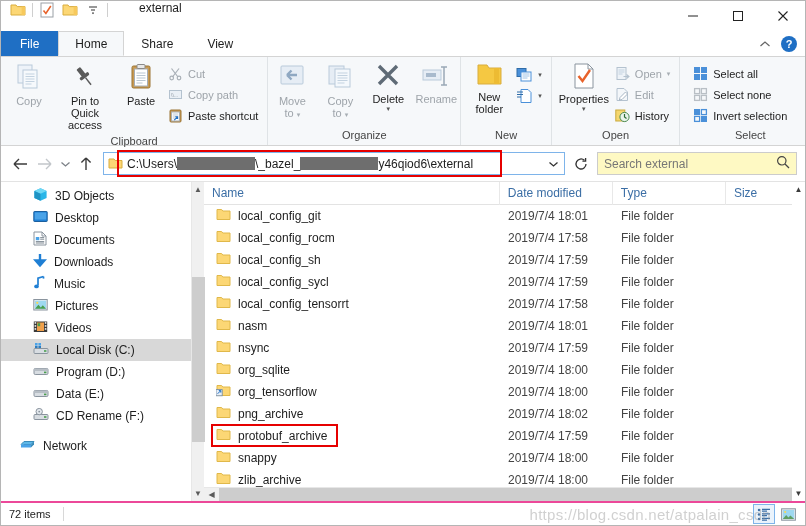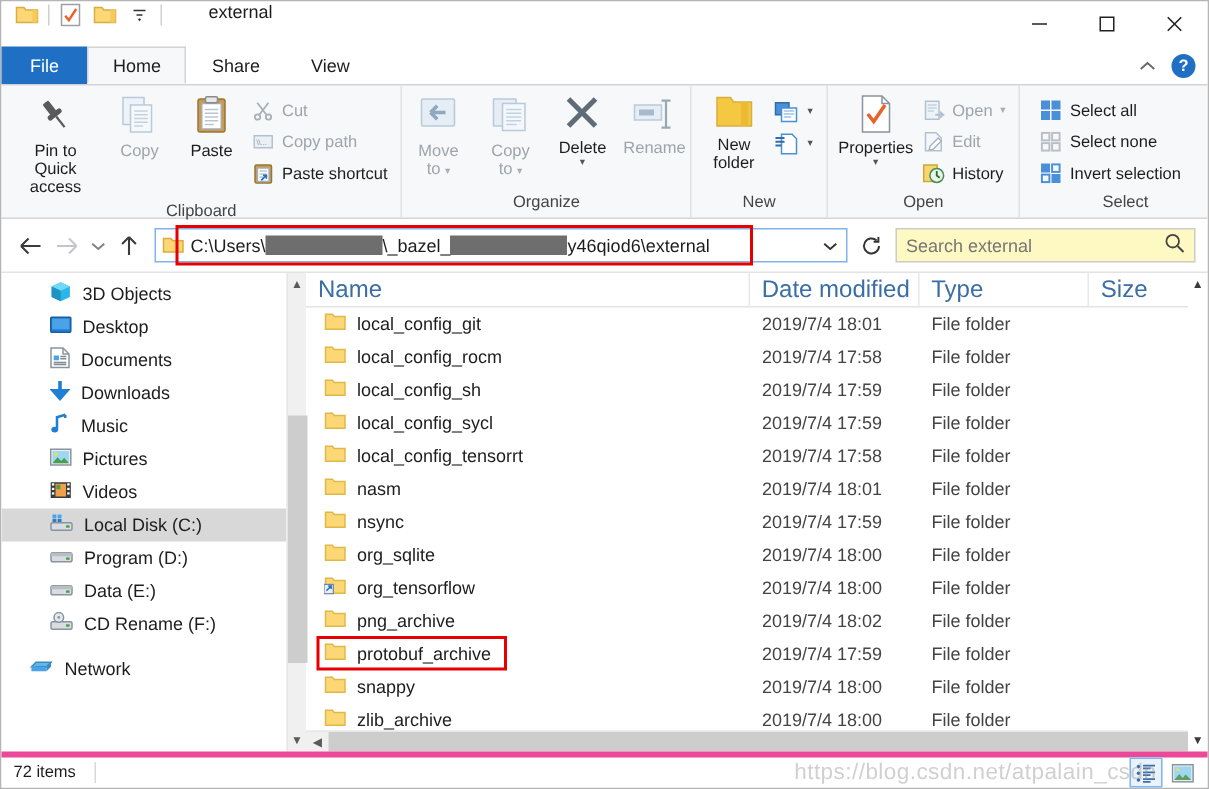--- a/index.html
+++ b/index.html
@@ -148,41 +148,41 @@
   .vscroll .arw {
     height:15px; width:13px; display:flex; align-items:center; justify-content:center;
     color:#5a5a5a; font-size:8px;
   }
   .vthumb { position:absolute; left:0; width:13px; background:#cdcdcd; }
 
   
   .filepane { flex:1; display:flex; flex-direction:column; min-width:0; background:#fff; }
   .colhdr {
     height:23px; flex:0 0 23px; display:flex; align-items:center;
-    border-bottom:1px solid #e3e3e3; background:#fff; font-size:16px; color:#3b6ea5;
+    border-bottom:1px solid #e3e3e3; background:#fff; font-size:12px; color:#3b6ea5;
   }
   .colhdr .ch { padding-left:8px; height:23px; line-height:23px; border-right:1px solid #e8e8e8; overflow:hidden; }
   .rows { flex:1; overflow:hidden; position:relative; }
   .row { height:22px; display:flex; align-items:center; font-size:12px; color:#1d1d1d; }
   .row .c-name { display:flex; align-items:center; gap:7px; padding-left:12px; overflow:hidden; position:relative; }
   .row .c-date, .row .c-type, .row .c-size { padding-left:8px; color:#444; }
   .row-highlight { position:absolute; border:2px solid #e60000; pointer-events:none; }
 
   
   .hscroll {
     height:14px; flex:0 0 14px; background:#f0f0f0; display:flex; align-items:center;
     border-top:1px solid #e7e7e7;
   }
   .hscroll .arw { width:15px; text-align:center; color:#5a5a5a; font-size:8px; }
   .hthumb { flex:1; height:14px; background:#cdcdcd; }
 
   
   .statusbar {
     flex:0 0 24px; height:24px; display:flex; align-items:center;
-    border-top:4px solid #ec4899; background:#fff; padding-left:8px;
+    border-top:2px solid #ec4899; background:#fff; padding-left:8px;
     font-size:11px; color:#1d1d1d; position:relative;
   }
   .status-sep { width:1px; height:14px; background:#d8d8d8; margin-left:12px; }
   .viewbtns { margin-left:auto; display:flex; align-items:center; gap:2px; padding-right:6px; }
   .viewbtn { width:22px; height:20px; display:flex; align-items:center; justify-content:center; }
   .viewbtn.active { border:1px solid #7eb4ea; background:#eaf3fc; }
 
   .watermark {
     position:absolute; right:34px; bottom:2px;
     font-size:15px; color:rgba(150,150,150,0.45);
@@ -254,43 +254,43 @@
           </svg>
       </span>
       <span class="helpq">?</span>
     </div>
   </div>
 
   <div class="ribbon">
 
     <div class="rgroup" style="width:272px;">
       <div class="rgroup-body">
+        <div class="big-btn dim" style="width:48px;">
+          <span class="icn">
+            <svg width="30" height="30" viewBox="0 0 30 30">
+              <rect x="4" y="3" width="14" height="18" fill="#eef3f9" stroke="#b9cada"></rect>
+              <rect x="9" y="8" width="14" height="18" fill="#f6f9fc" stroke="#b9cada"></rect>
+              <g stroke="#c3d2e0" stroke-width="1">
+                  <path d="M11.5 12h9M11.5 14.5h9M11.5 17h9M11.5 19.5h9M11.5 22h6"></path>
+                </g>
+            </svg>
+          </span>
+          <span class="lbl">Copy</span>
+        </div>
         <div class="big-btn" style="width:64px;">
           <span class="icn">
             <svg width="30" height="30" viewBox="0 0 30 30">
                 <g transform="rotate(-38 15 15)">
                   <rect x="12.6" y="4" width="4.8" height="9" rx="1" fill="#5a5a5a"></rect>
                   <rect x="9.6" y="12.4" width="10.8" height="3.4" rx="1.4" fill="#5a5a5a"></rect>
                   <path d="M15 15.8v9" stroke="#5a5a5a" stroke-width="1.5"></path>
                 </g>
               </svg>
           </span>
           <span class="lbl">Pin to Quick access</span>
-        </div>
-        <div class="big-btn dim" style="width:48px;">
-          <span class="icn">
-            <svg width="30" height="30" viewBox="0 0 30 30">
-              <rect x="4" y="3" width="14" height="18" fill="#eef3f9" stroke="#b9cada"></rect>
-              <rect x="9" y="8" width="14" height="18" fill="#f6f9fc" stroke="#b9cada"></rect>
-              <g stroke="#c3d2e0" stroke-width="1">
-                  <path d="M11.5 12h9M11.5 14.5h9M11.5 17h9M11.5 19.5h9M11.5 22h6"></path>
-                </g>
-            </svg>
-          </span>
-          <span class="lbl">Copy</span>
         </div>
         <div class="big-btn" style="width:48px;">
           <span class="icn">
             <svg width="30" height="30" viewBox="0 0 30 30">
               <rect x="6" y="4" width="18" height="22" rx="1.5" fill="#c89a53" stroke="#9b7534"></rect>
               <rect x="8.5" y="7" width="13" height="17" fill="#fff" stroke="#a5adb5"></rect>
               <rect x="11" y="2.5" width="8" height="4" rx="1" fill="#e8e8e8" stroke="#8a8a8a"></rect>
               <g stroke="#b9c6d2" stroke-width="1">
                   <path d="M10.5 11h9M10.5 13.5h9M10.5 16h9M10.5 18.5h9M10.5 21h6"></path>
                 </g>

